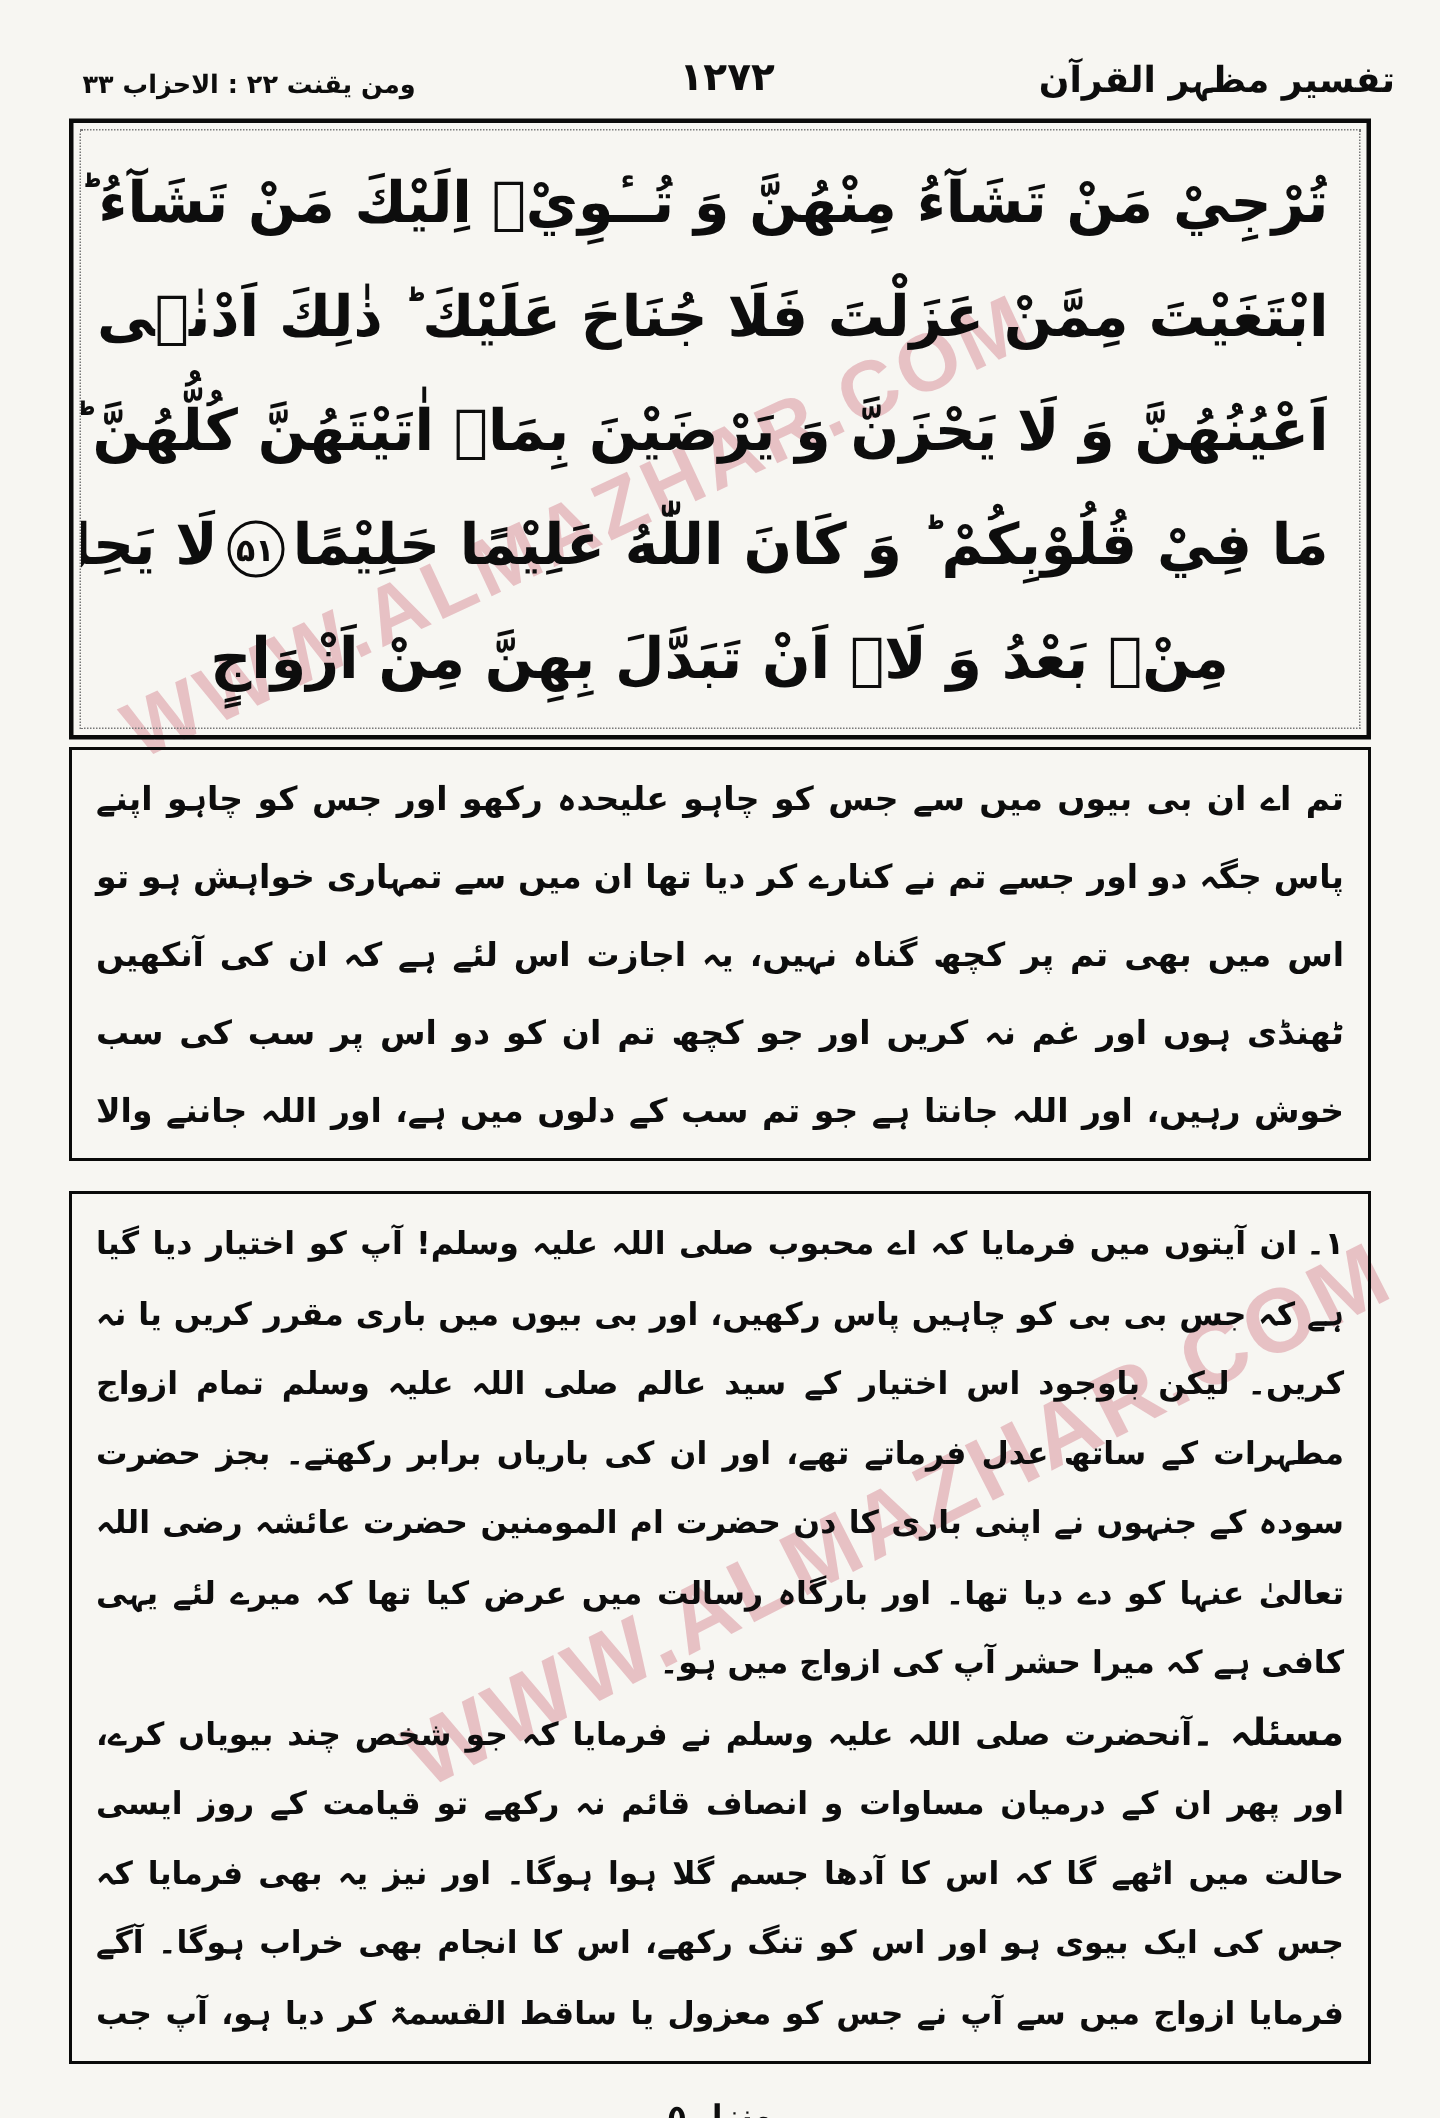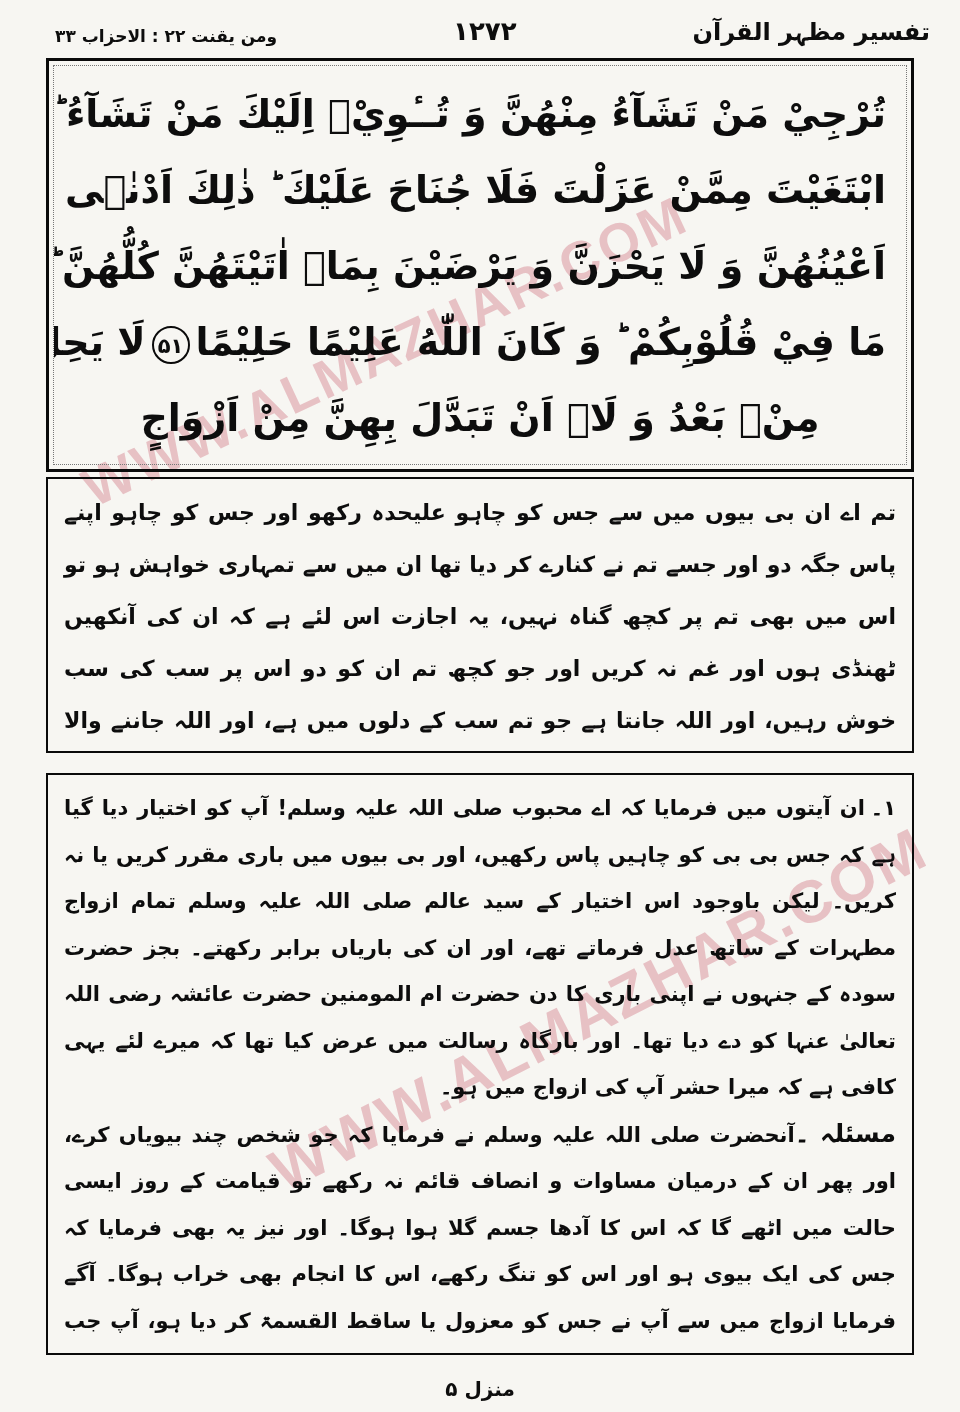--- a/index.html
+++ b/index.html
@@ -27,21 +27,21 @@
   .watermark.wm2 { left: 235px; top: 975px; font-size: 60px; transform: rotate(-27deg); }
 
   .content { position: relative; z-index: 1; }
 
   .header {
     display: flex; justify-content: space-between; align-items: flex-end;
     padding: 16px 30px 8px 30px;
     font-weight: bold;
   }
   .book-title { font-size: 24px; }
-  .page-number { font-size: 26px; letter-spacing: 2px; }
+  .page-number { font-size: 26px; letter-spacing: 2px; margin-top: 21px; }
   .chapter-ref { font-size: 17px; margin-left: 25px; }
 
   .quran-box {
     margin: 4px 46px 0 46px;
     border: 3px solid #0a0a0a;
     padding: 4px;
   }
   .quran-inner {
     border: 1px dotted #777;
     padding: 10px 20px 14px 20px;

